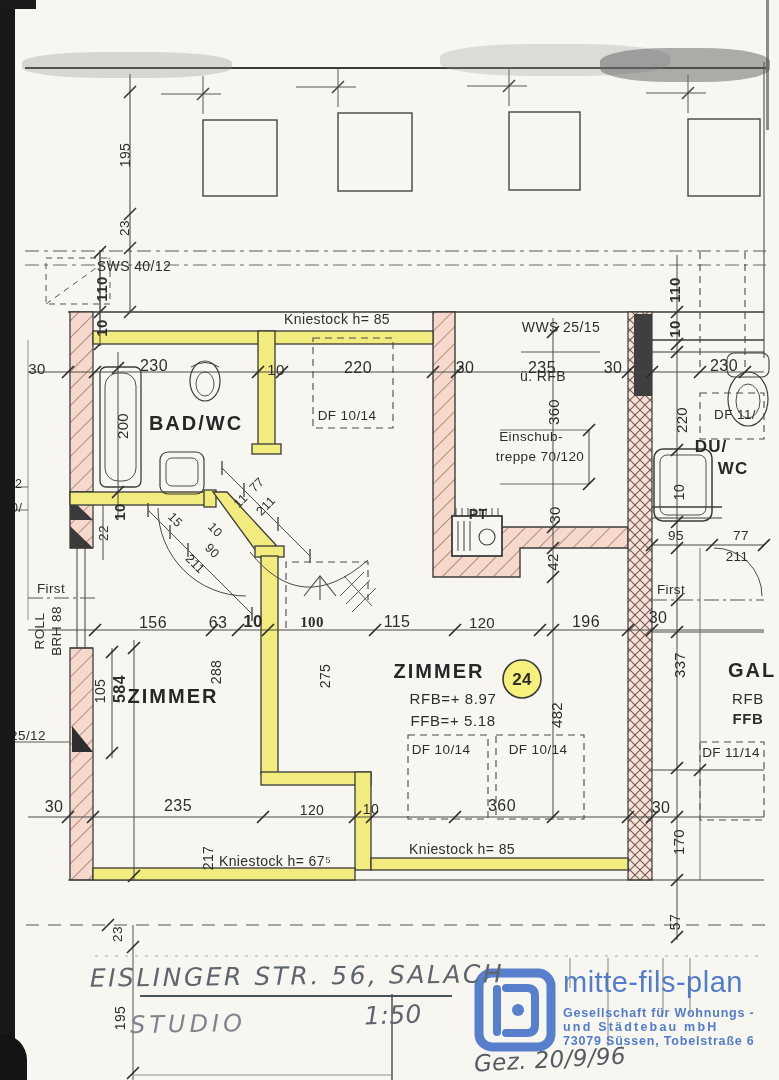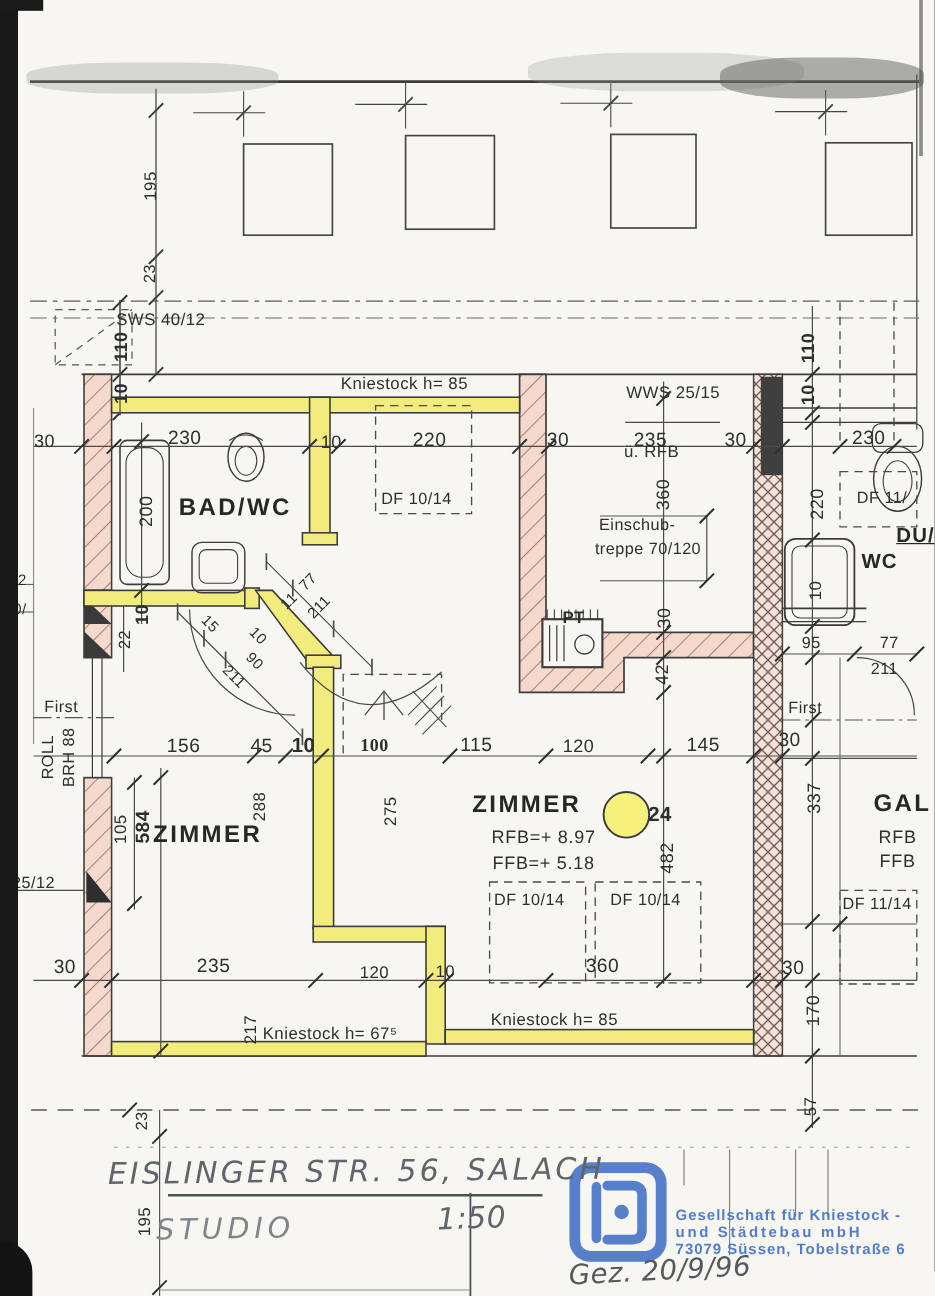--- a/index.html
+++ b/index.html
@@ -273,21 +273,21 @@
 <div class="lbl s16" style="left:613px;top:368px;">30</div>
 <div class="lbl v b s15" style="left:674px;top:290px;">110</div>
 <div class="lbl v b s15" style="left:674px;top:329px;">10</div>
 <div class="lbl s16" style="left:724px;top:366px;">230</div>
 
 <div class="lbl v s15" style="left:553px;top:412px;">360</div>
 <div class="lbl" style="left:531px;top:437px;">Einschub-</div>
 <div class="lbl" style="left:540px;top:457px;">treppe 70/120</div>
 <div class="lbl v s15" style="left:681px;top:420px;">220</div>
 <div class="lbl" style="left:735px;top:415px;">DF 11/</div>
-<div class="lbl room-sm" style="left:763px;top:446px;text-decoration:underline;">DU/</div>
+<div class="lbl room-sm" style="left:711px;top:446px;">DU/</div>
 <div class="lbl room-sm" style="left:733px;top:468px;">WC</div>
 <div class="lbl v s14" style="left:679px;top:492px;">10</div>
 <div class="lbl s14 b" style="left:478px;top:514px;">PT</div>
 <div class="lbl v s15" style="left:554px;top:515px;">30</div>
 <div class="lbl v s15" style="left:552px;top:562px;">42</div>
 <div class="lbl" style="left:676px;top:536px;">95</div>
 <div class="lbl" style="left:741px;top:536px;">77</div>
 <div class="lbl" style="left:737px;top:557px;">211</div>
 <div class="lbl" style="left:671px;top:590px;">First</div>
 
@@ -305,46 +305,46 @@
 <div class="lbl rn45" style="left:241px;top:501px;">11</div>
 <div class="lbl rn45" style="left:257px;top:485px;">77</div>
 <div class="lbl rn45" style="left:266px;top:506px;">211</div>
 
 <div class="lbl" style="left:51px;top:589px;">First</div>
 <div class="lbl v" style="left:40px;top:631px;">ROLL</div>
 <div class="lbl v" style="left:57px;top:631px;">BRH 88</div>
 <div class="lbl" style="left:28px;top:736px;">25/12</div>
 
 <div class="lbl s16" style="left:153px;top:623px;">156</div>
-<div class="lbl s16" style="left:218px;top:623px;">45</div>
+<div class="lbl s16" style="left:218px;top:623px;">63</div>
 <div class="lbl b" style="left:253px;top:621px;font-size:17px;">10</div>
 <div class="lbl b s15" style="left:312px;top:622px;font-family:Liberation Serif, serif;">100</div>
 <div class="lbl s16" style="left:397px;top:622px;">115</div>
 <div class="lbl s15" style="left:482px;top:622px;">120</div>
-<div class="lbl s16" style="left:586px;top:622px;">145</div>
+<div class="lbl s16" style="left:586px;top:622px;">196</div>
 <div class="lbl s16" style="left:658px;top:618px;">30</div>
 
 <div class="lbl v s14" style="left:216px;top:672px;">288</div>
 <div class="lbl v s14" style="left:325px;top:676px;">275</div>
 <div class="lbl v s14" style="left:100px;top:691px;">105</div>
 <div class="lbl v b s16" style="left:120px;top:689px;">584</div>
 <div class="lbl room" style="left:173px;top:696px;">ZIMMER</div>
 
 <div class="lbl room" style="left:439px;top:671px;">ZIMMER</div>
-<div class="lbl b" style="left:522px;top:679px;font-size:17px;margin-left:28px;">24</div>
+<div class="lbl b" style="left:522px;top:679px;font-size:17px;">24</div>
 <div class="lbl lvl" style="left:453px;top:698px;">RFB=+ 8.97</div>
 <div class="lbl lvl" style="left:453px;top:720px;">FFB=+ 5.18</div>
 <div class="lbl v s15" style="left:556px;top:715px;">482</div>
 <div class="lbl" style="left:441px;top:750px;">DF 10/14</div>
 <div class="lbl" style="left:538px;top:750px;">DF 10/14</div>
 
 <div class="lbl v s15" style="left:679px;top:665px;">337</div>
 <div class="lbl room" style="left:752px;top:670px;">GAL</div>
 <div class="lbl lvl" style="left:748px;top:698px;">RFB</div>
-<div class="lbl lvl" style="left:748px;top:718px;">FFB</div>
+<div class="lbl lvl" style="left:748px;top:718px;font-weight:bold;">FFB</div>
 <div class="lbl" style="left:731px;top:753px;">DF 11/14</div>
 
 <div class="lbl s16" style="left:54px;top:807px;">30</div>
 <div class="lbl s16" style="left:178px;top:806px;">235</div>
 <div class="lbl s14" style="left:312px;top:810px;">120</div>
 <div class="lbl s14" style="left:371px;top:809px;">10</div>
 <div class="lbl s16" style="left:502px;top:806px;">360</div>
 <div class="lbl s16" style="left:661px;top:808px;">30</div>
 <div class="lbl v s15" style="left:678px;top:842px;">170</div>
 <div class="lbl v s14" style="left:208px;top:858px;">217</div>
@@ -353,19 +353,20 @@
 
 <div class="lbl v" style="left:118px;top:934px;">23</div>
 <div class="lbl v s14" style="left:120px;top:1018px;">195</div>
 <div class="lbl v s14" style="left:675px;top:922px;">57</div>
 
 <div class="lbl hw hw1" style="left:297px;top:976px;">EISLINGER STR. 56, SALACH</div>
 <div class="lbl hw hw2" style="left:188px;top:1024px;">STUDIO</div>
 <div class="lbl hw hw3" style="left:393px;top:1015px;">1:50</div>
 <div class="lbl hw hw4" style="left:550px;top:1060px;">Gez. 20/9/96</div>
 
+<div class="stamp-name">mitte-fils-plan</div>
 <div class="stamp-block">
-  <div class="stamp-line">Gesellschaft für Kniestock -</div>
+  <div class="stamp-line">Gesellschaft für Wohnungs -</div>
   <div class="stamp-line" style="letter-spacing:2.2px;">und Städtebau mbH</div>
   <div class="stamp-line">73079 Süssen, Tobelstraße 6</div>
 </div>
 
 </div>
 
 </body></html>

